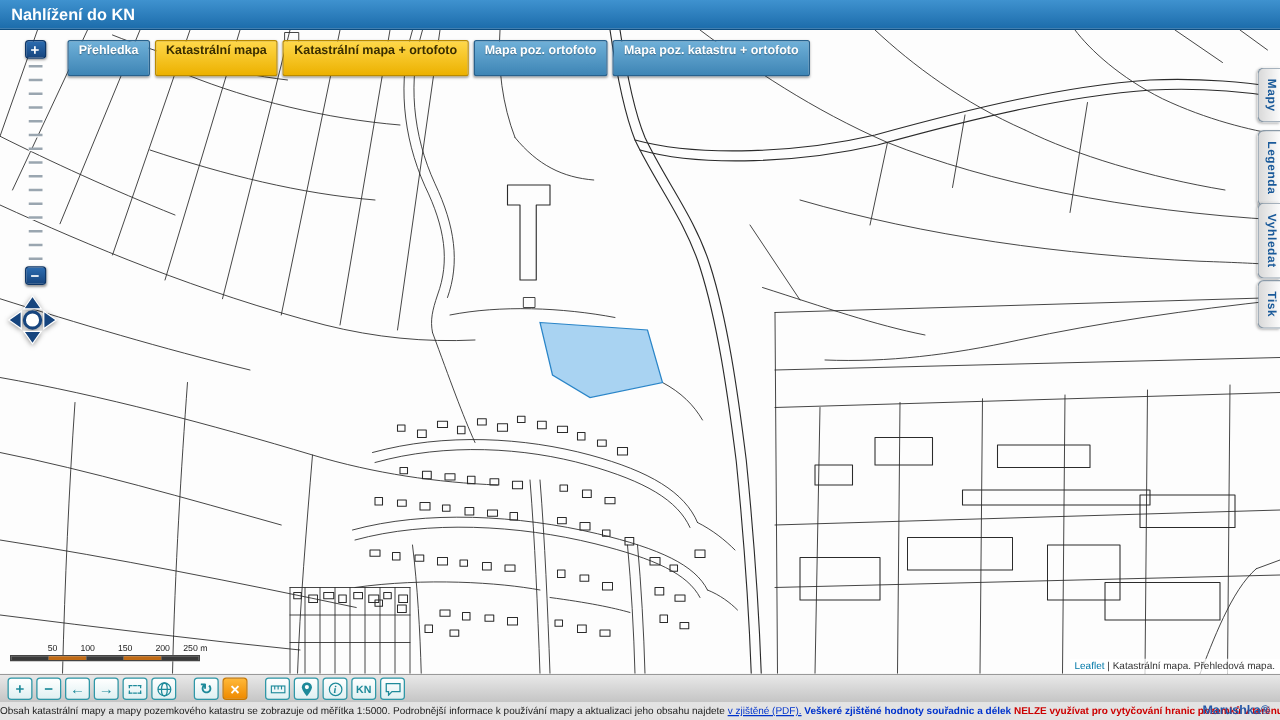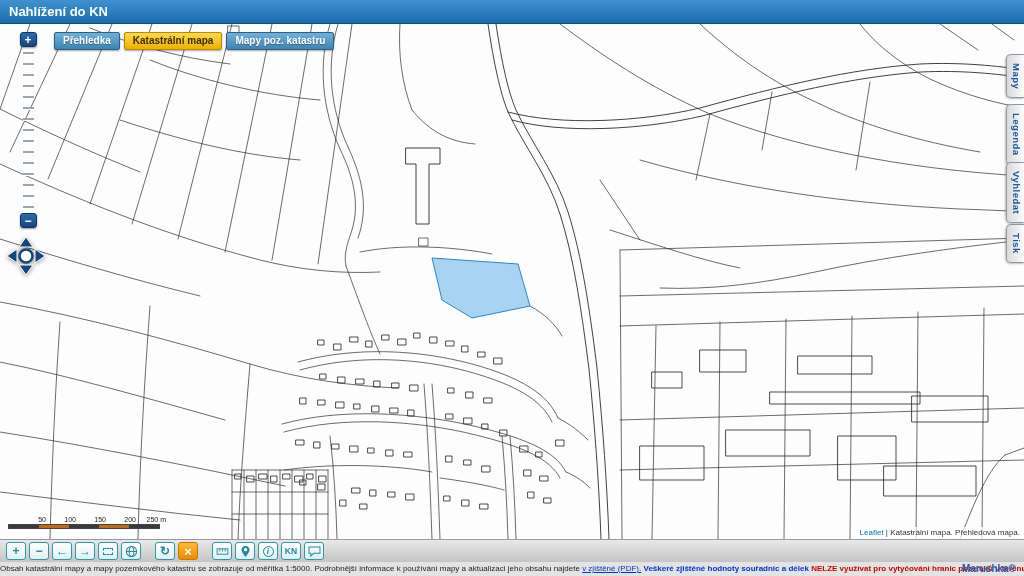--- a/index.html
+++ b/index.html
@@ -17,21 +17,21 @@
   }
 
   
   .map-wrap { position:relative; flex:0 0 515px; height:515px; background:#fdfdfd; overflow:hidden; }
   svg.map { position:absolute; left:0; top:0; }
 
   
   .layer-tabs { position:absolute; left:54px; top:8px; display:flex; gap:4px; z-index:20; }
   .layer-tab {
     font-family:"Liberation Sans",sans-serif; font-size:10px; font-weight:bold;
-    padding:2px 8px 3px; border-radius:2px; cursor:pointer;
+    padding:2px 8px 14px; border-radius:2px; cursor:pointer;
     box-shadow:0 1px 2px rgba(0,0,0,.35); white-space:nowrap; border:1px solid;
   }
   .layer-tab.blue   { background:linear-gradient(#6fb0d8,#3e85b5); border-color:#28618c; color:#fff; text-shadow:0 1px 1px rgba(0,0,0,.35); }
   .layer-tab.yellow { background:linear-gradient(#ffd84a,#ecb100); border-color:#b98a00; color:#392d00; }
 
   
   .zoom-control { position:absolute; left:18px; top:8px; width:20px; display:flex; flex-direction:column; align-items:center; z-index:20; }
   .zoom-btn {
     width:17px; height:15px; display:flex; align-items:center; justify-content:center;
     background:linear-gradient(#2c6cb0,#17457e); color:#fff; border:1px solid #0d3566;
@@ -307,21 +307,23 @@
             <rect x="319" y="452" width="7" height="6"></rect>
           </g>
       </g>
 
       <polygon points="432,234 518,240 530,282 472,294 442,276" fill="#a9d3f2" stroke="#2a85c8" stroke-width="1"></polygon>
     </svg>
 
     <div class="layer-tabs">
       <button class="layer-tab blue">Přehledka</button>
       <button class="layer-tab yellow">Katastrální mapa</button>
-      <button class="layer-tab blue">Mapy poz. katastru</button>
+      <button class="layer-tab yellow">Katastrální mapa + ortofoto</button>
+      <button class="layer-tab blue">Mapa poz. ortofoto</button>
+      <button class="layer-tab blue">Mapa poz. katastru + ortofoto</button>
     </div>
 
     <div class="zoom-control">
       <button class="zoom-btn">+</button>
       <div id="zoom-ticks">
           <div class="tick"></div>
           <div class="tick"></div>
           <div class="tick"></div>
           <div class="tick"></div>
           <div class="tick"></div>

